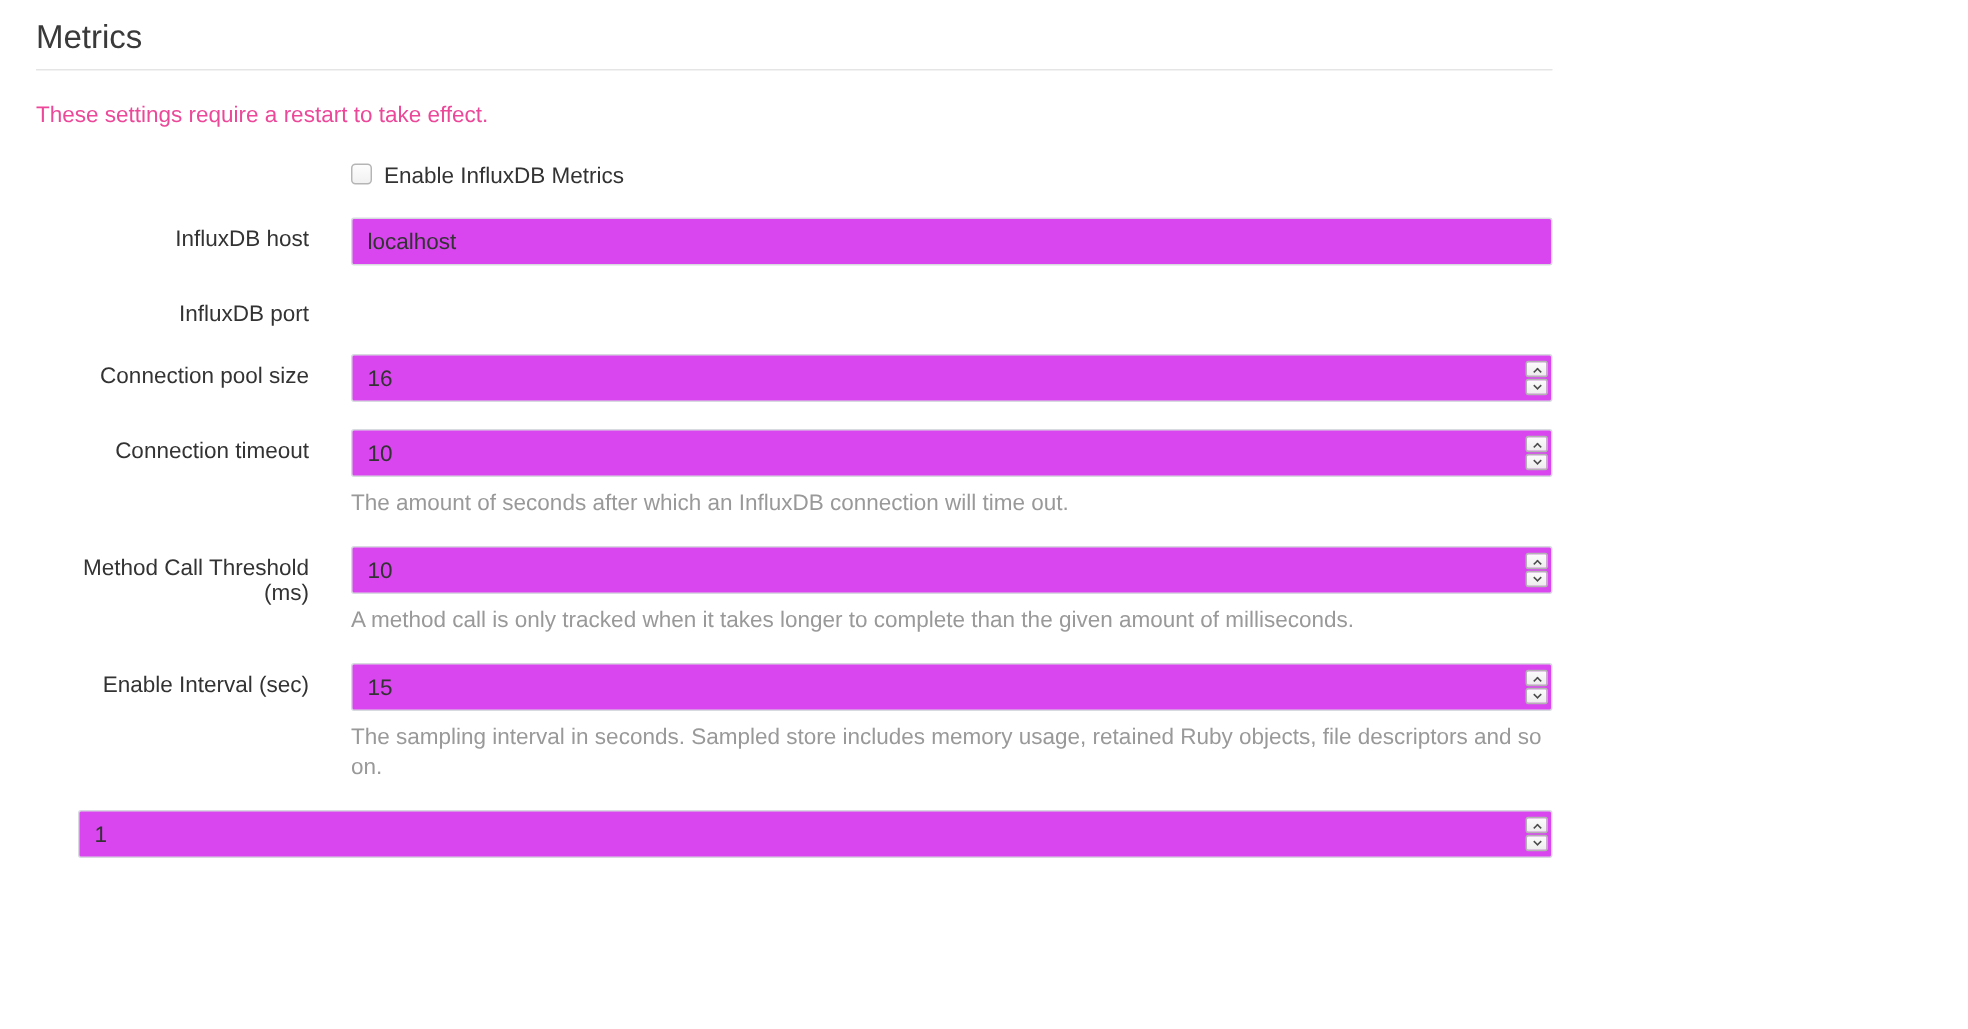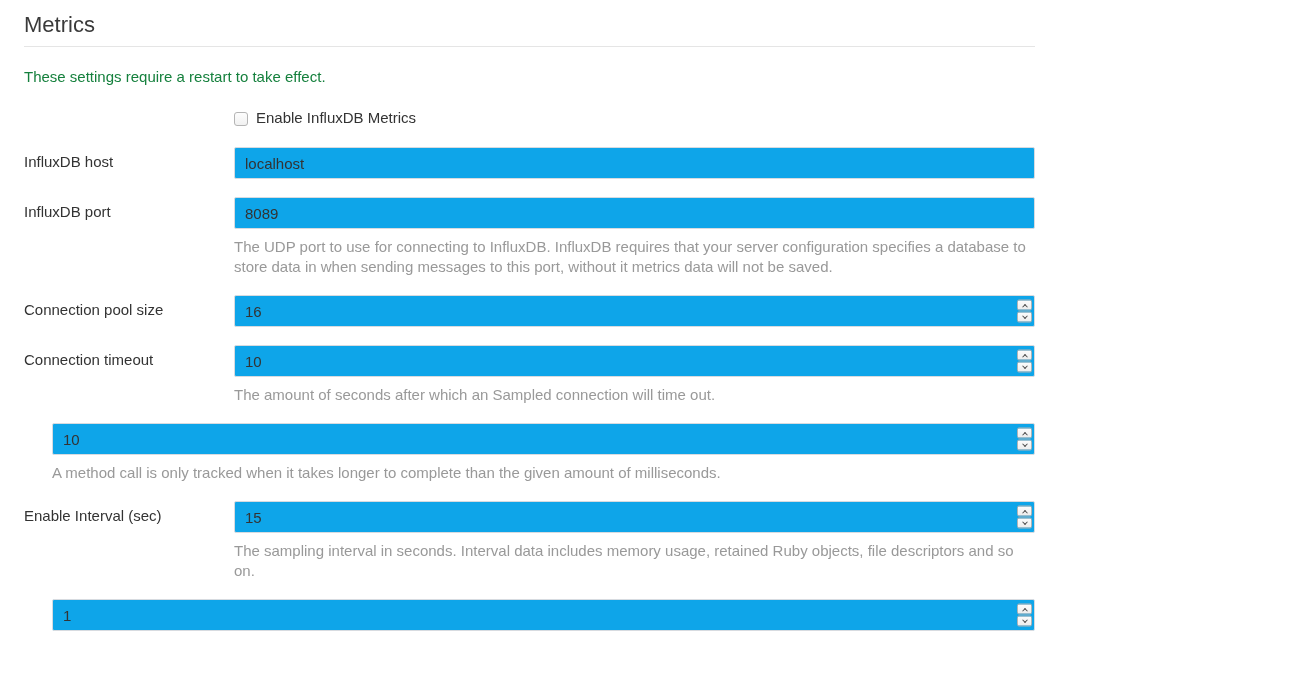--- a/index.html
+++ b/index.html
@@ -21,43 +21,44 @@
     margin: 0 0 0 0;
     padding: 2px 0 8px 0;
     font-size: 22px;
     font-weight: 400;
     color: #3a3a3a;
     border-bottom: 1px solid #e5e5e5;
     line-height: 1.2;
   }
   .restart-note {
     margin: 21px 0 24px 0;
-    color: #15803d;
+    color: #ec4899;
   }
   .form-group {
     display: flex;
     margin-bottom: 18px;
   }
   .control-label {
     width: 182px;
     flex: 0 0 182px;
+    text-align: right;
     padding-top: 6px;
     color: #333333;
   }
   .controls {
     flex: 1;
     margin-left: 28px;
     min-width: 0;
   }
   .offset {
     margin-left: 210px;
   }
   .checkbox-label {
     display: inline-flex;
-    align-items: flex-end;
+    align-items: flex-start;
     gap: 8px;
     color: #333333;
     cursor: pointer;
   }
   .checkbox {
     -webkit-appearance: none;
     appearance: none;
     width: 14px;
     height: 14px;
     margin: 0;
@@ -66,21 +67,21 @@
     background: linear-gradient(#fdfdfd, #f1f1f1);
   }
   .input-wrap { position: relative; }
   .form-control {
     display: block;
     width: 100%;
     height: 32px;
     padding: 6px 10px;
     font: inherit;
     color: #333333;
-    background: #0ea5e9;
+    background: #d946ef;
     border: 1px solid #d7dbe0;
     border-radius: 2px;
     outline: none;
   }
   .input-wrap.number .form-control { padding-right: 24px; }
   .spinner {
     position: absolute;
     right: 3px;
     top: 50%;
     transform: translateY(-50%);
@@ -140,26 +141,20 @@
       <label class="control-label">InfluxDB host</label>
       <div class="controls">
         <div class="input-wrap">
           <input type="text" class="form-control" value="localhost" style="">
         </div>
       </div>
     </div>
 
     <div class="form-group">
       <label class="control-label">InfluxDB port</label>
-      <div class="controls">
-        <div class="input-wrap">
-          <input type="text" class="form-control" value="8089" style="">
-        </div>
-        <p class="help-block">The UDP port to use for connecting to InfluxDB. InfluxDB requires that your server configuration specifies a database to store data in when sending messages to this port, without it metrics data will not be saved.</p>
-      </div>
     </div>
 
     <div class="form-group">
       <label class="control-label">Connection pool size</label>
       <div class="controls">
         <div class="input-wrap number">
           <input type="text" class="form-control" value="16" style="">
           <div class="spinner">
             <button type="button" class="spin">
                 <i class="chev chev-up"></i>
@@ -179,25 +174,26 @@
           <input type="text" class="form-control" value="10" style="">
           <div class="spinner">
             <button type="button" class="spin">
                 <i class="chev chev-up"></i>
               </button>
             <button type="button" class="spin">
                 <i class="chev chev-down"></i>
               </button>
           </div>
         </div>
-        <p class="help-block">The amount of seconds after which an Sampled connection will time out.</p>
-      </div>
-    </div>
-
-    <div class="form-group">
+        <p class="help-block">The amount of seconds after which an InfluxDB connection will time out.</p>
+      </div>
+    </div>
+
+    <div class="form-group">
+      <label class="control-label">Method Call Threshold (ms)</label>
       <div class="controls">
         <div class="input-wrap number">
           <input type="text" class="form-control" value="10" style="">
           <div class="spinner">
             <button type="button" class="spin">
                 <i class="chev chev-up"></i>
               </button>
             <button type="button" class="spin">
                 <i class="chev chev-down"></i>
               </button>
@@ -214,21 +210,21 @@
           <input type="text" class="form-control" value="15" style="">
           <div class="spinner">
             <button type="button" class="spin">
                 <i class="chev chev-up"></i>
               </button>
             <button type="button" class="spin">
                 <i class="chev chev-down"></i>
               </button>
           </div>
         </div>
-        <p class="help-block">The sampling interval in seconds. Interval data includes memory usage, retained Ruby objects, file descriptors and so on.</p>
+        <p class="help-block">The sampling interval in seconds. Sampled store includes memory usage, retained Ruby objects, file descriptors and so on.</p>
       </div>
     </div>
 
     <div class="form-group">
       <div class="controls">
         <div class="input-wrap number">
           <input type="text" class="form-control" value="1" style="">
           <div class="spinner">
             <button type="button" class="spin">
                 <i class="chev chev-up"></i>

